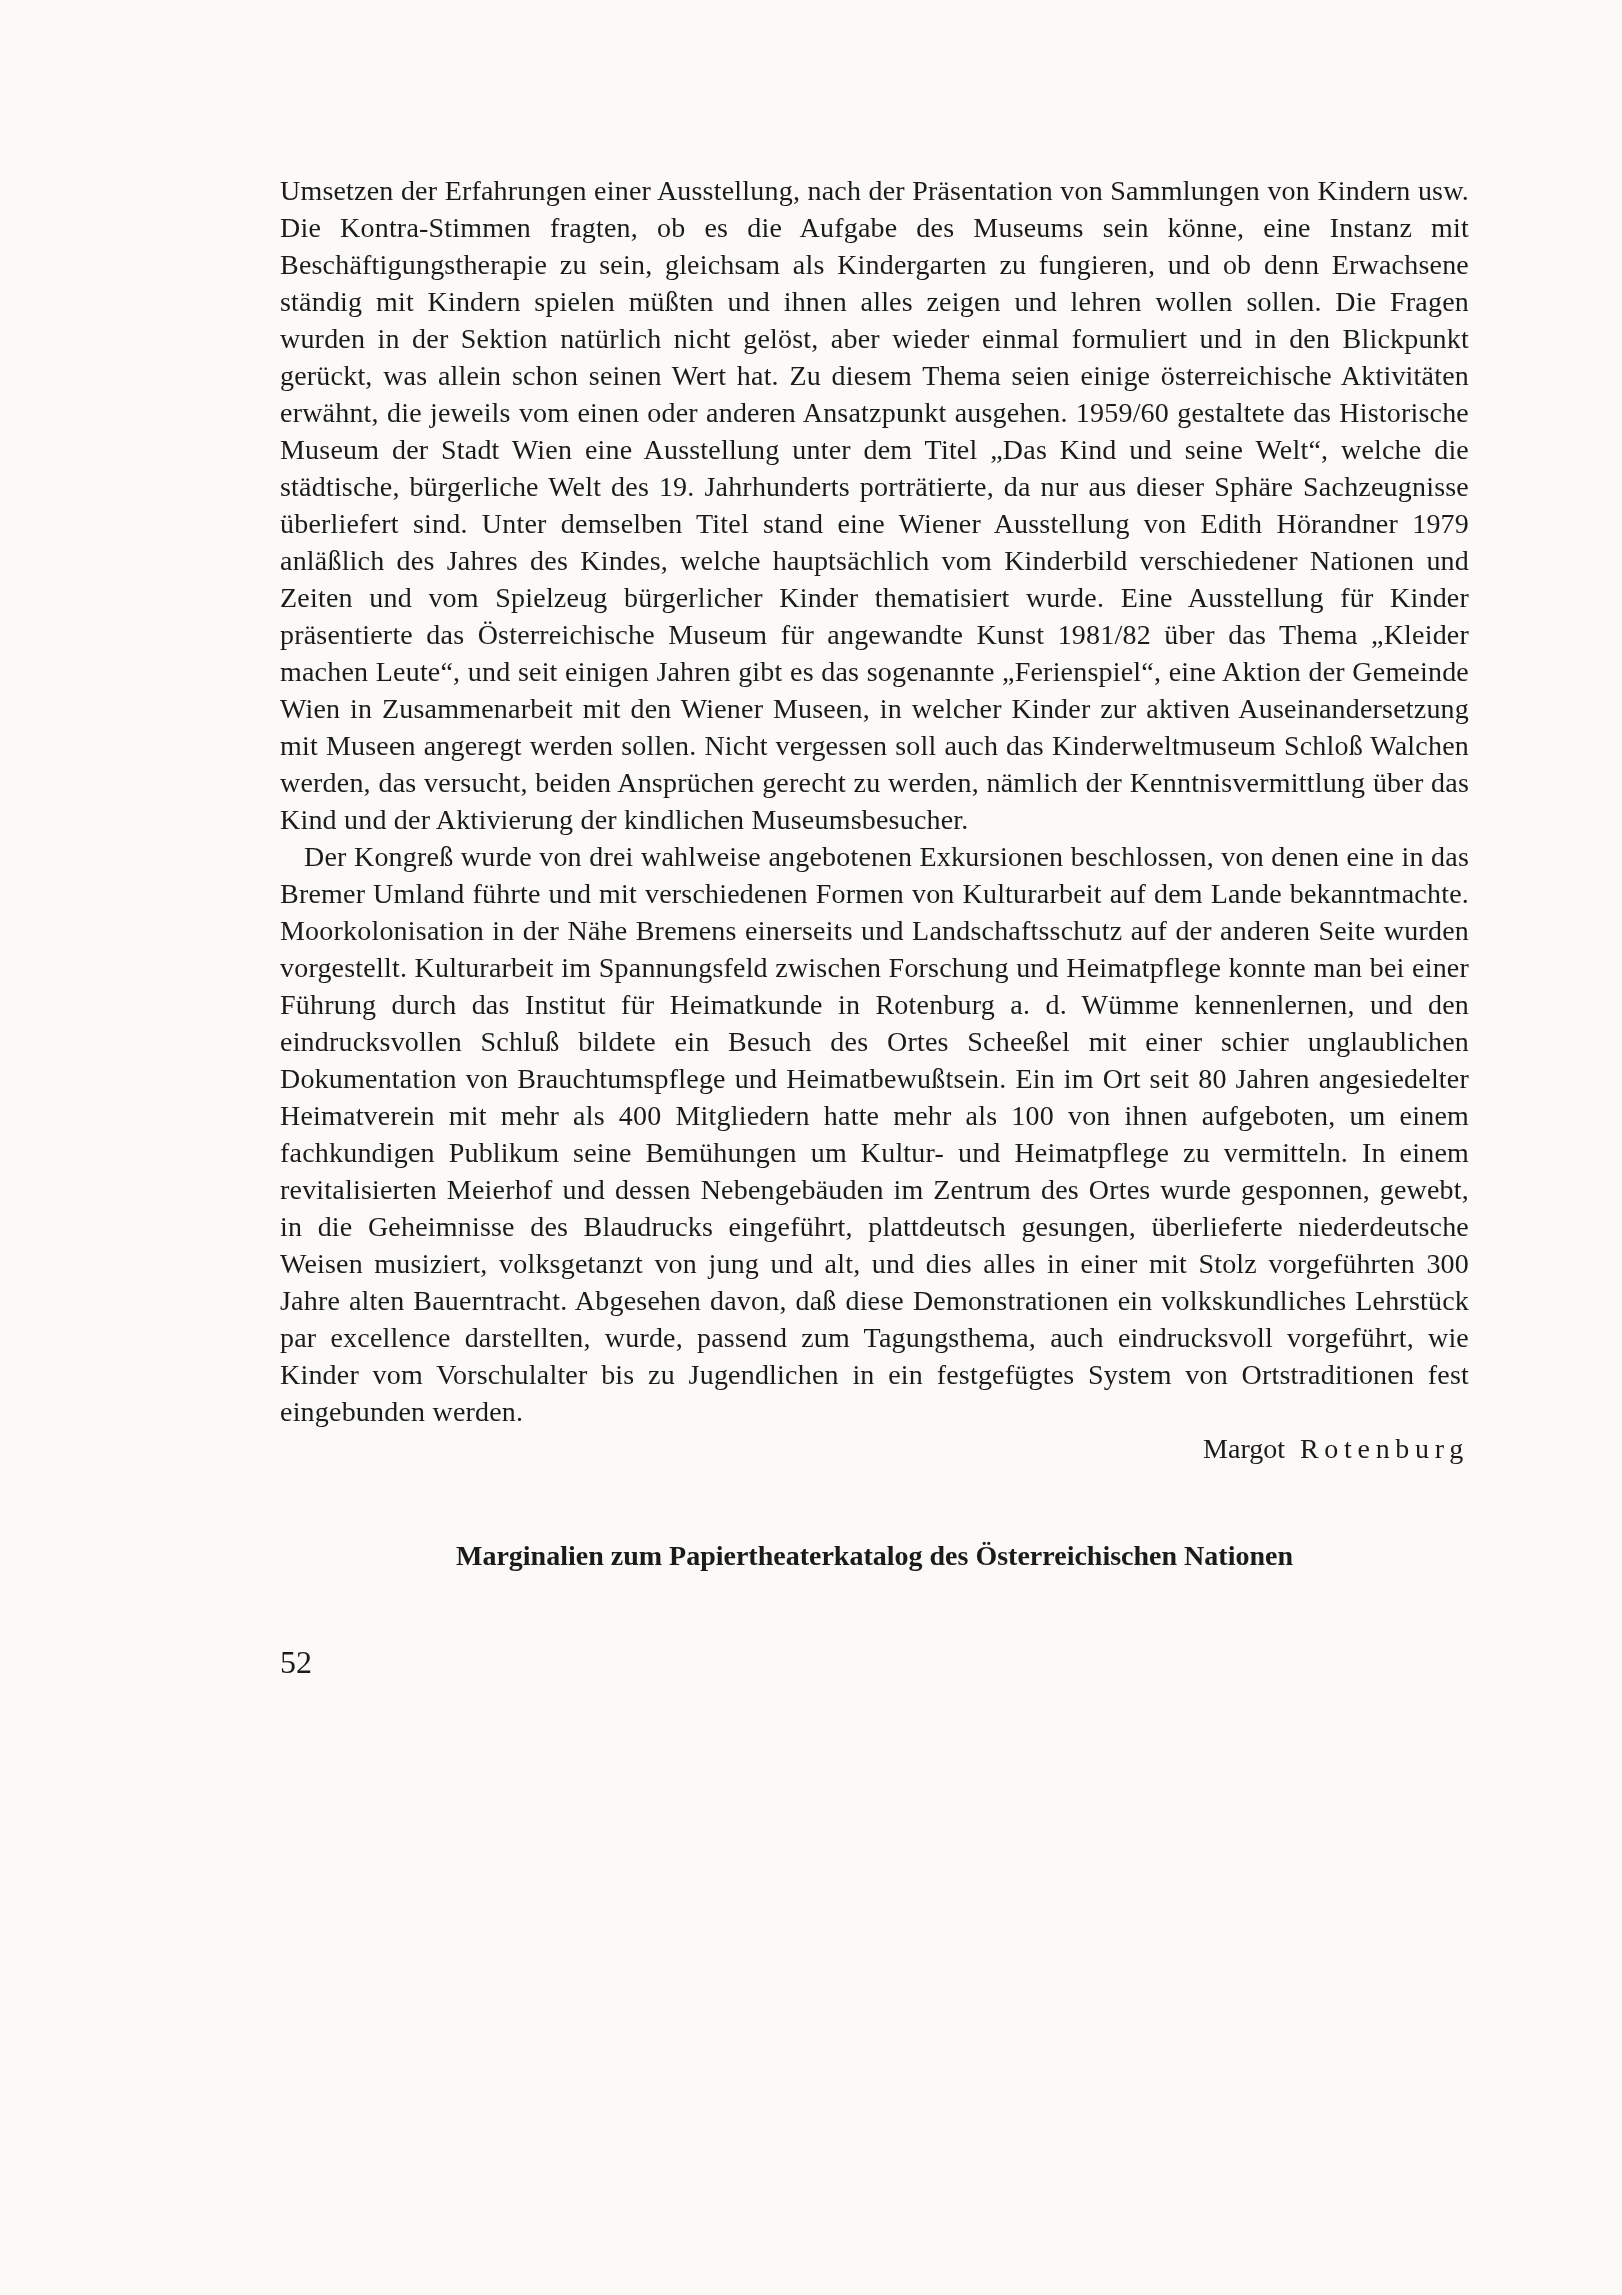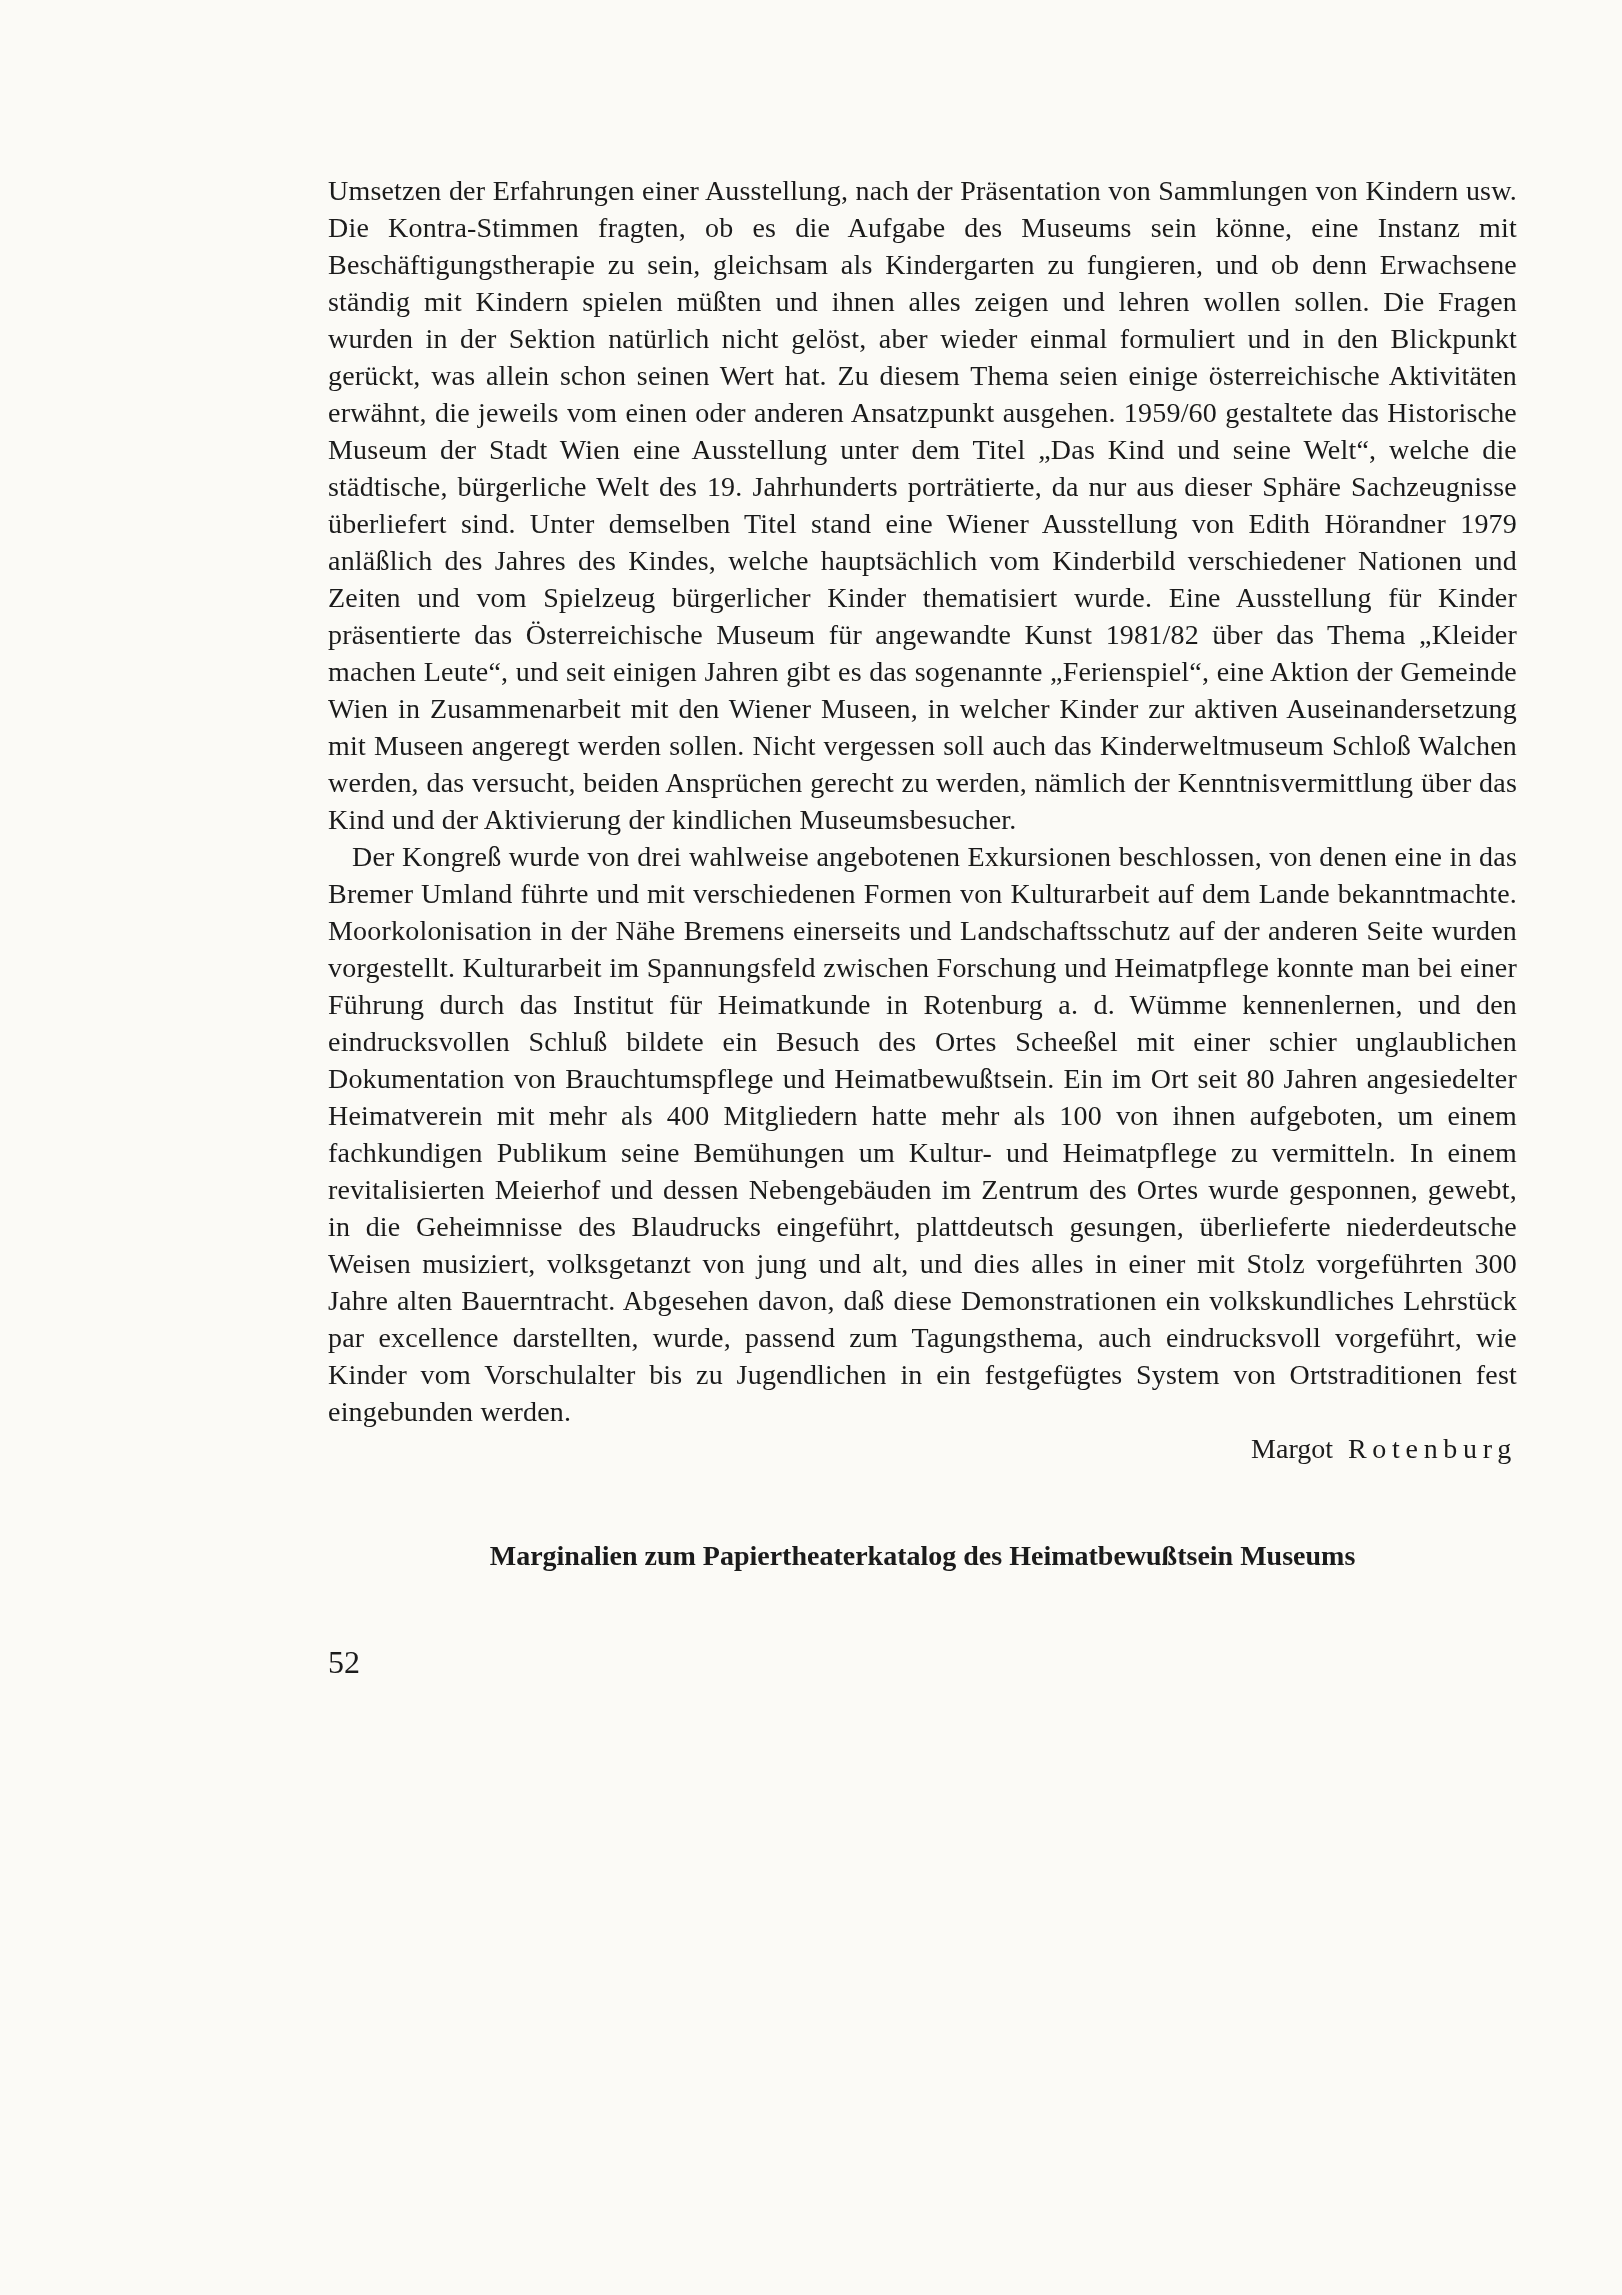--- a/index.html
+++ b/index.html
@@ -13,21 +13,20 @@
     font-family: "Liberation Serif", serif;
     color: #1b1b1b;
     overflow: hidden;
   }
   .page {
     position: relative;
     width: 1380px;
     height: 2295px;
     box-sizing: border-box;
     padding: 172px 154px 0 280px;
-    margin-left: 48px;
   }
   .text-block {
     width: 1189px;
   }
   .para {
     margin: 0;
     font-size: 28px;
     line-height: 37px;
     text-align: justify;
     letter-spacing: 0.2px;
@@ -73,21 +72,21 @@
     <p class="para">Umsetzen der Erfahrungen einer Ausstellung, nach der Präsentation von Sammlungen von Kindern usw. Die Kontra-Stimmen fragten, ob es die Aufgabe des Museums sein könne, eine Instanz mit Beschäftigungstherapie zu sein, gleichsam als Kindergarten zu fungieren, und ob denn Erwachsene ständig mit Kindern spielen müßten und ihnen alles zeigen und lehren wollen sollen. Die Fragen wurden in der Sektion natürlich nicht gelöst, aber wieder einmal formuliert und in den Blickpunkt gerückt, was allein schon seinen Wert hat. Zu diesem Thema seien einige österreichische Aktivitäten erwähnt, die jeweils vom einen oder anderen Ansatzpunkt ausgehen. 1959/60 gestaltete das Historische Museum der Stadt Wien eine Ausstellung unter dem Titel „Das Kind und seine Welt“, welche die städtische, bürgerliche Welt des 19. Jahrhunderts porträtierte, da nur aus dieser Sphäre Sachzeugnisse überliefert sind. Unter demselben Titel stand eine Wiener Ausstellung von Edith Hörandner 1979 anläßlich des Jahres des Kindes, welche hauptsächlich vom Kinderbild verschiedener Nationen und Zeiten und vom Spielzeug bürgerlicher Kinder thematisiert wurde. Eine Ausstellung für Kinder präsentierte das Österreichische Museum für angewandte Kunst 1981/82 über das Thema „Kleider machen Leute“, und seit einigen Jahren gibt es das sogenannte „Ferienspiel“, eine Aktion der Gemeinde Wien in Zusammenarbeit mit den Wiener Museen, in welcher Kinder zur aktiven Auseinandersetzung mit Museen angeregt werden sollen. Nicht vergessen soll auch das Kinderweltmuseum Schloß Walchen werden, das versucht, beiden Ansprüchen gerecht zu werden, nämlich der Kenntnisvermittlung über das Kind und der Aktivierung der kindlichen Museumsbesucher.</p>
 
     <p class="para indent">Der Kongreß wurde von drei wahlweise angebotenen Exkursionen beschlossen, von denen eine in das Bremer Umland führte und mit verschiedenen Formen von Kulturarbeit auf dem Lande bekanntmachte. Moorkolonisation in der Nähe Bremens einerseits und Landschaftsschutz auf der anderen Seite wurden vorgestellt. Kulturarbeit im Spannungsfeld zwischen Forschung und Heimatpflege konnte man bei einer Führung durch das Institut für Heimatkunde in Rotenburg a. d. Wümme kennenlernen, und den eindrucksvollen Schluß bildete ein Besuch des Ortes Scheeßel mit einer schier unglaublichen Dokumentation von Brauchtumspflege und Heimatbewußtsein. Ein im Ort seit 80 Jahren angesiedelter Heimatverein mit mehr als 400 Mitgliedern hatte mehr als 100 von ihnen aufgeboten, um einem fachkundigen Publikum seine Bemühungen um Kultur- und Heimatpflege zu vermitteln. In einem revitalisierten Meierhof und dessen Nebengebäuden im Zentrum des Ortes wurde gesponnen, gewebt, in die Geheimnisse des Blaudrucks eingeführt, plattdeutsch gesungen, überlieferte niederdeutsche Weisen musiziert, volksgetanzt von jung und alt, und dies alles in einer mit Stolz vorgeführten 300 Jahre alten Bauerntracht. Abgesehen davon, daß diese Demonstrationen ein volkskundliches Lehrstück par excellence darstellten, wurde, passend zum Tagungsthema, auch eindrucksvoll vorgeführt, wie Kinder vom Vorschulalter bis zu Jugendlichen in ein festgefügtes System von Ortstraditionen fest eingebunden werden.</p>
 
     <p class="signature">
       <span class="given">Margot</span>
       <span class="spaced">Rotenburg</span>
     </p>
 
     <h2 class="heading">
-      <span class="heading-line">Marginalien zum Papiertheaterkatalog des Heimatbewußtsein Museums</span>
+      <span class="heading-line">Marginalien zum Papiertheaterkatalog des Österreichischen Nationen</span>
     </h2>
 
 
     <div class="page-number">52</div>
 
   </div>
 </div>
 
 
 </body></html>

